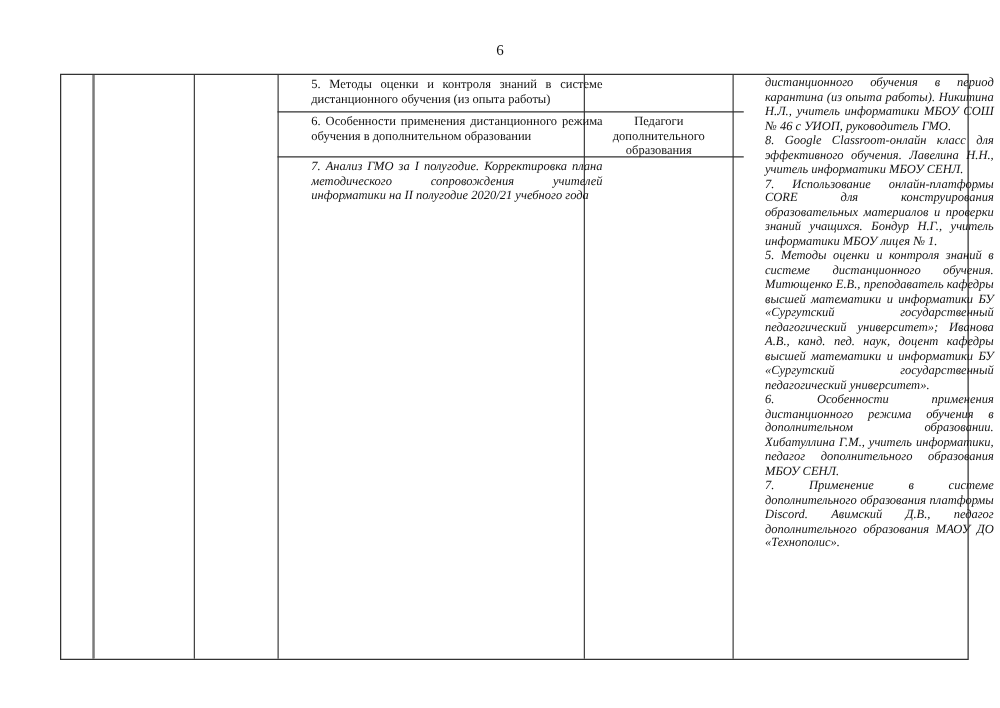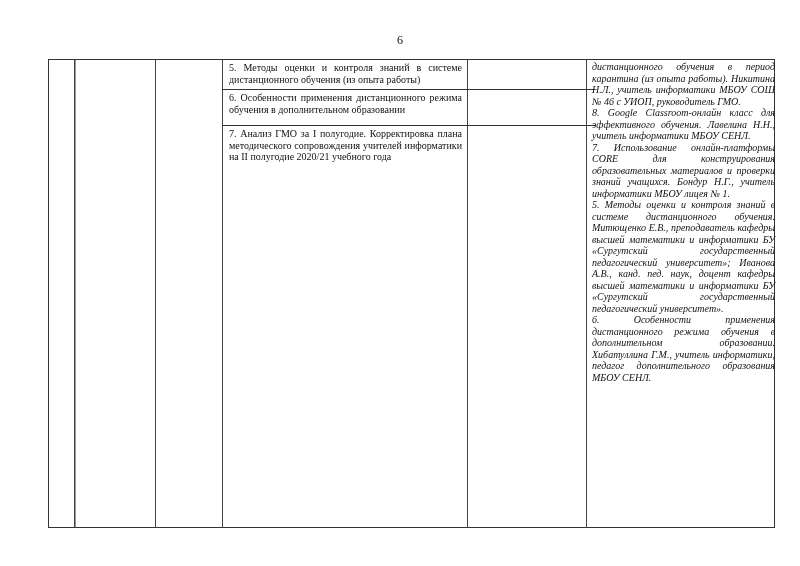--- a/index.html
+++ b/index.html
@@ -5,21 +5,21 @@
   html, body { margin:0; padding:0; background:#ffffff; }
   body { width:800px; height:566px; position:relative; overflow:hidden;
          font-family: "Liberation Serif", "DejaVu Serif", serif; color:#111; }
   .page-number { position:absolute; top:33px; left:0; width:800px; text-align:center; font-size:12px; }
   .table { position:absolute; left:48px; top:59px; width:727px; height:469px;
            border:1px solid #333; box-sizing:border-box; }
   .vline { position:absolute; top:0; bottom:0; width:0; border-left:1px solid #444; }
   .vline.light { border-left-color:#999; }
   .cell { position:absolute; box-sizing:border-box; font-size:10px; line-height:11.5px; }
   .hline { position:absolute; height:0; border-top:1px solid #333; }
-  .justify { text-align:justify; text-align-last:left; }
+  .justify { text-align:justify; text-align-last:left;margin-left:20px; }
   .center { text-align:center; }
 </style>
 </head>
 <body>
 
 <div class="page-number">6</div>
 
 <div class="table">
 
   <div class="vline" style="left:25px;"></div>
@@ -27,24 +27,26 @@
   <div class="vline" style="left:106px;"></div>
   <div class="vline" style="left:173px;"></div>
   <div class="vline" style="left:418px;"></div>
   <div class="vline" style="left:537px;"></div>
 
   <div class="hline" style="left:173px; width:373px; top:29px;"></div>
   <div class="hline" style="left:173px; width:373px; top:65px;"></div>
 
   <div class="cell justify" style="left:180px; top:2px; width:233px;">5. Методы оценки и контроля знаний в системе дистанционного обучения (из опыта работы)</div>
   <div class="cell justify" style="left:180px; top:32px; width:233px;">6. Особенности применения дистанционного режима обучения в дополнительном образовании</div>
-  <div class="cell justify" style="left:180px; top:68px; width:233px;">7. Анализ ГМО за I полугодие. Корректировка плана методического сопровождения учителей информатики на II полугодие 2020/21 учебного года</div>
+  <div class="cell justify" style="left:180px; top:68px; width:233px;font-style:italic;">7. Анализ ГМО за I полугодие. Корректировка плана методического сопровождения учителей информатики на II полугодие 2020/21 учебного года</div>
 
   <div class="cell center" style="left:428px; top:2px; width:100px;"></div>
+  <div class="cell center" style="left:428px; top:32px; width:100px;">Педагоги дополнительного образования</div>
 
   <div class="cell justify" style="left:543px; top:1px; width:183px;font-style:italic;">
     <div>дистанционного обучения в период карантина (из опыта работы). Никитина Н.Л., учитель информатики МБОУ СОШ № 46 с УИОП, руководитель ГМО.</div>
     <div>8. Google Classroom-онлайн класс для эффективного обучения. Лавелина Н.Н., учитель информатики МБОУ СЕНЛ.</div>
     <div>7. Использование онлайн-платформы CORE для конструирования образовательных материалов и проверки знаний учащихся. Бондур Н.Г., учитель информатики МБОУ лицея № 1.</div>
     <div>5. Методы оценки и контроля знаний в системе дистанционного обучения. Митющенко Е.В., преподаватель кафедры высшей математики и информатики БУ «Сургутский государственный педагогический университет»; Иванова А.В., канд. пед. наук, доцент кафедры высшей математики и информатики БУ «Сургутский государственный педагогический университет».</div>
     <div>6. Особенности применения дистанционного режима обучения в дополнительном образовании. Хибатуллина Г.М., учитель информатики, педагог дополнительного образования МБОУ СЕНЛ.</div>
+    <div>7. Применение в системе дополнительного образования платформы Discord. Авимский Д.В., педагог дополнительного образования МАОУ ДО «Технополис».</div>
   </div>
 </div>
 
 </body></html>

